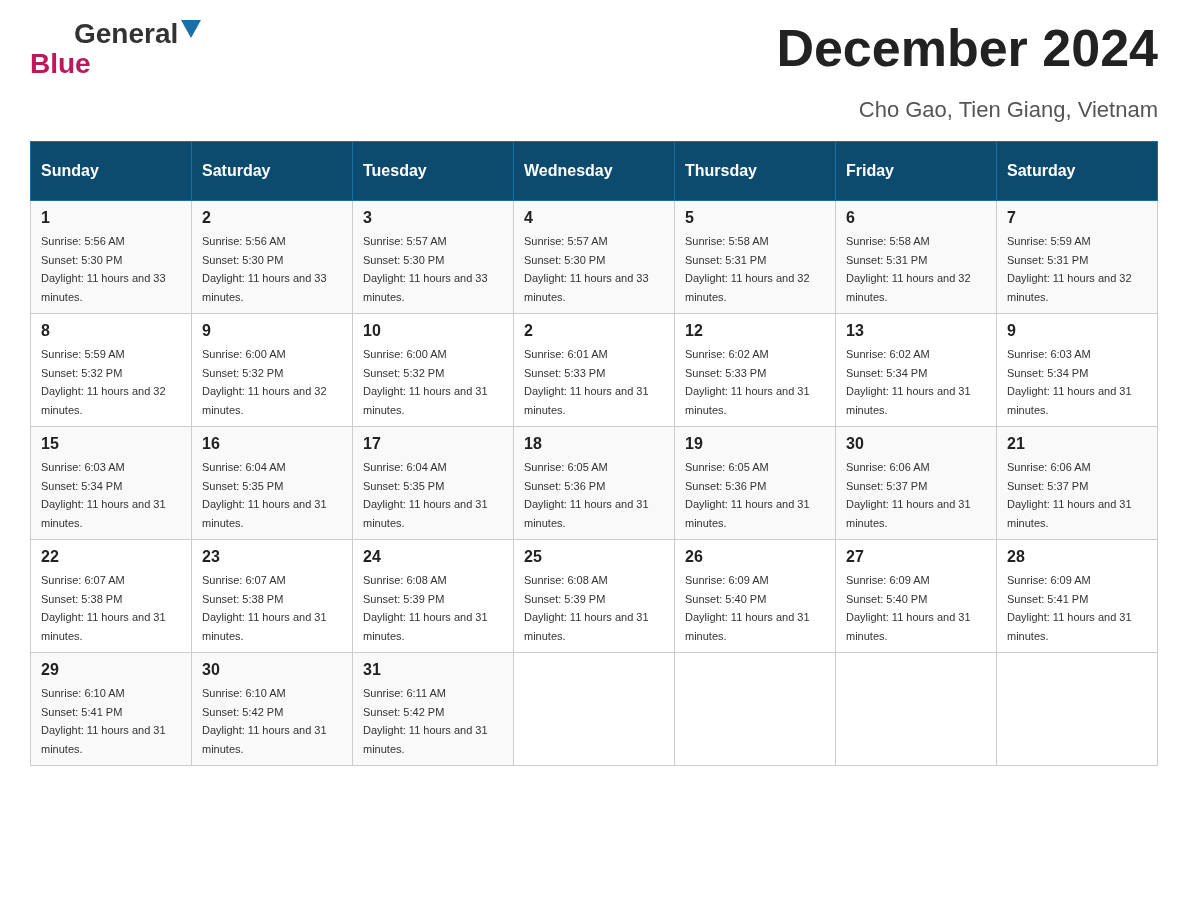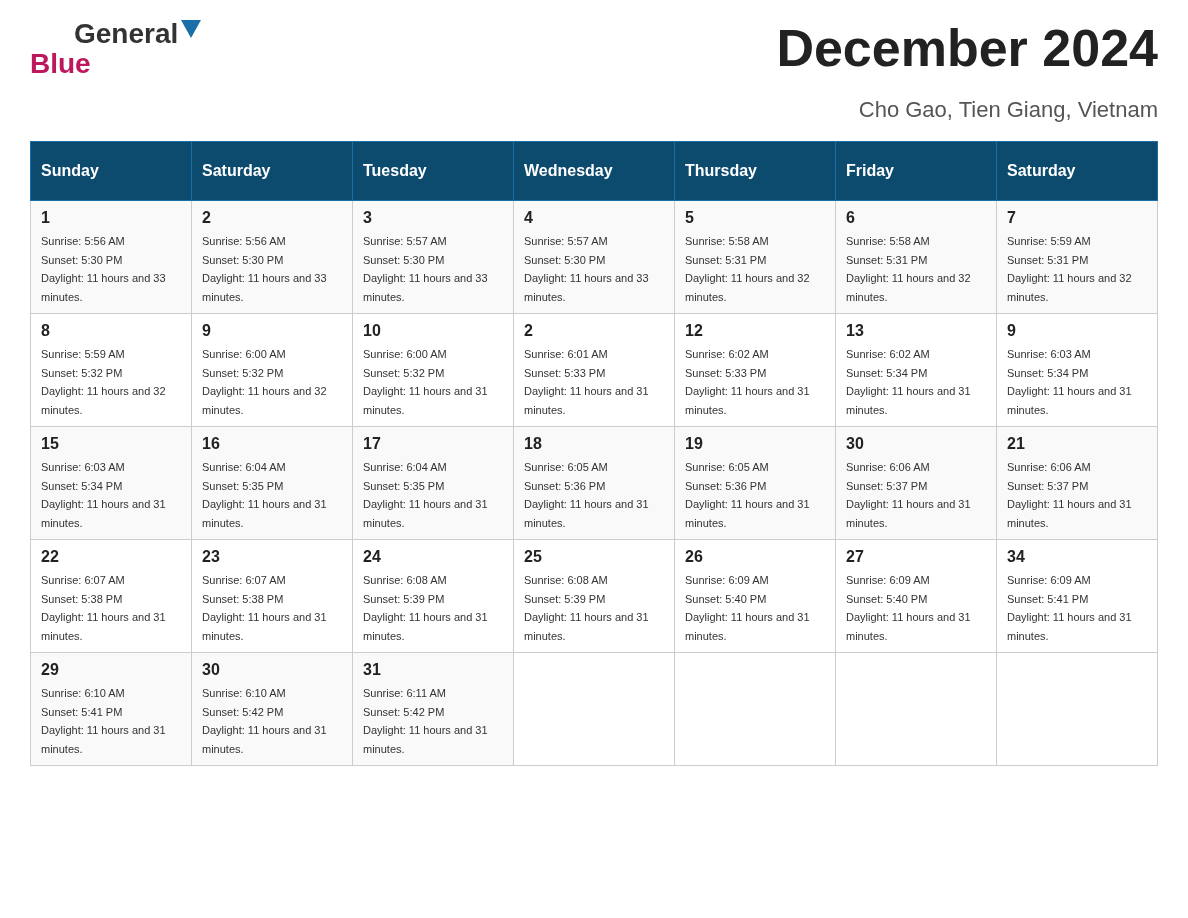--- a/index.html
+++ b/index.html
@@ -244,21 +244,21 @@
         </td>
         <td>
           <span class="day-number">26</span>
           <span class="day-info">Sunrise: 6:09 AM<br>Sunset: 5:40 PM<br>Daylight: 11 hours and 31 minutes.</span>
         </td>
         <td>
           <span class="day-number">27</span>
           <span class="day-info">Sunrise: 6:09 AM<br>Sunset: 5:40 PM<br>Daylight: 11 hours and 31 minutes.</span>
         </td>
         <td>
-          <span class="day-number">34</span>
+          <span class="day-number">28</span>
           <span class="day-info">Sunrise: 6:09 AM<br>Sunset: 5:41 PM<br>Daylight: 11 hours and 31 minutes.</span>
         </td>
       </tr>
       <tr>
         <td>
           <span class="day-number">29</span>
           <span class="day-info">Sunrise: 6:10 AM<br>Sunset: 5:41 PM<br>Daylight: 11 hours and 31 minutes.</span>
         </td>
         <td>
           <span class="day-number">30</span>

